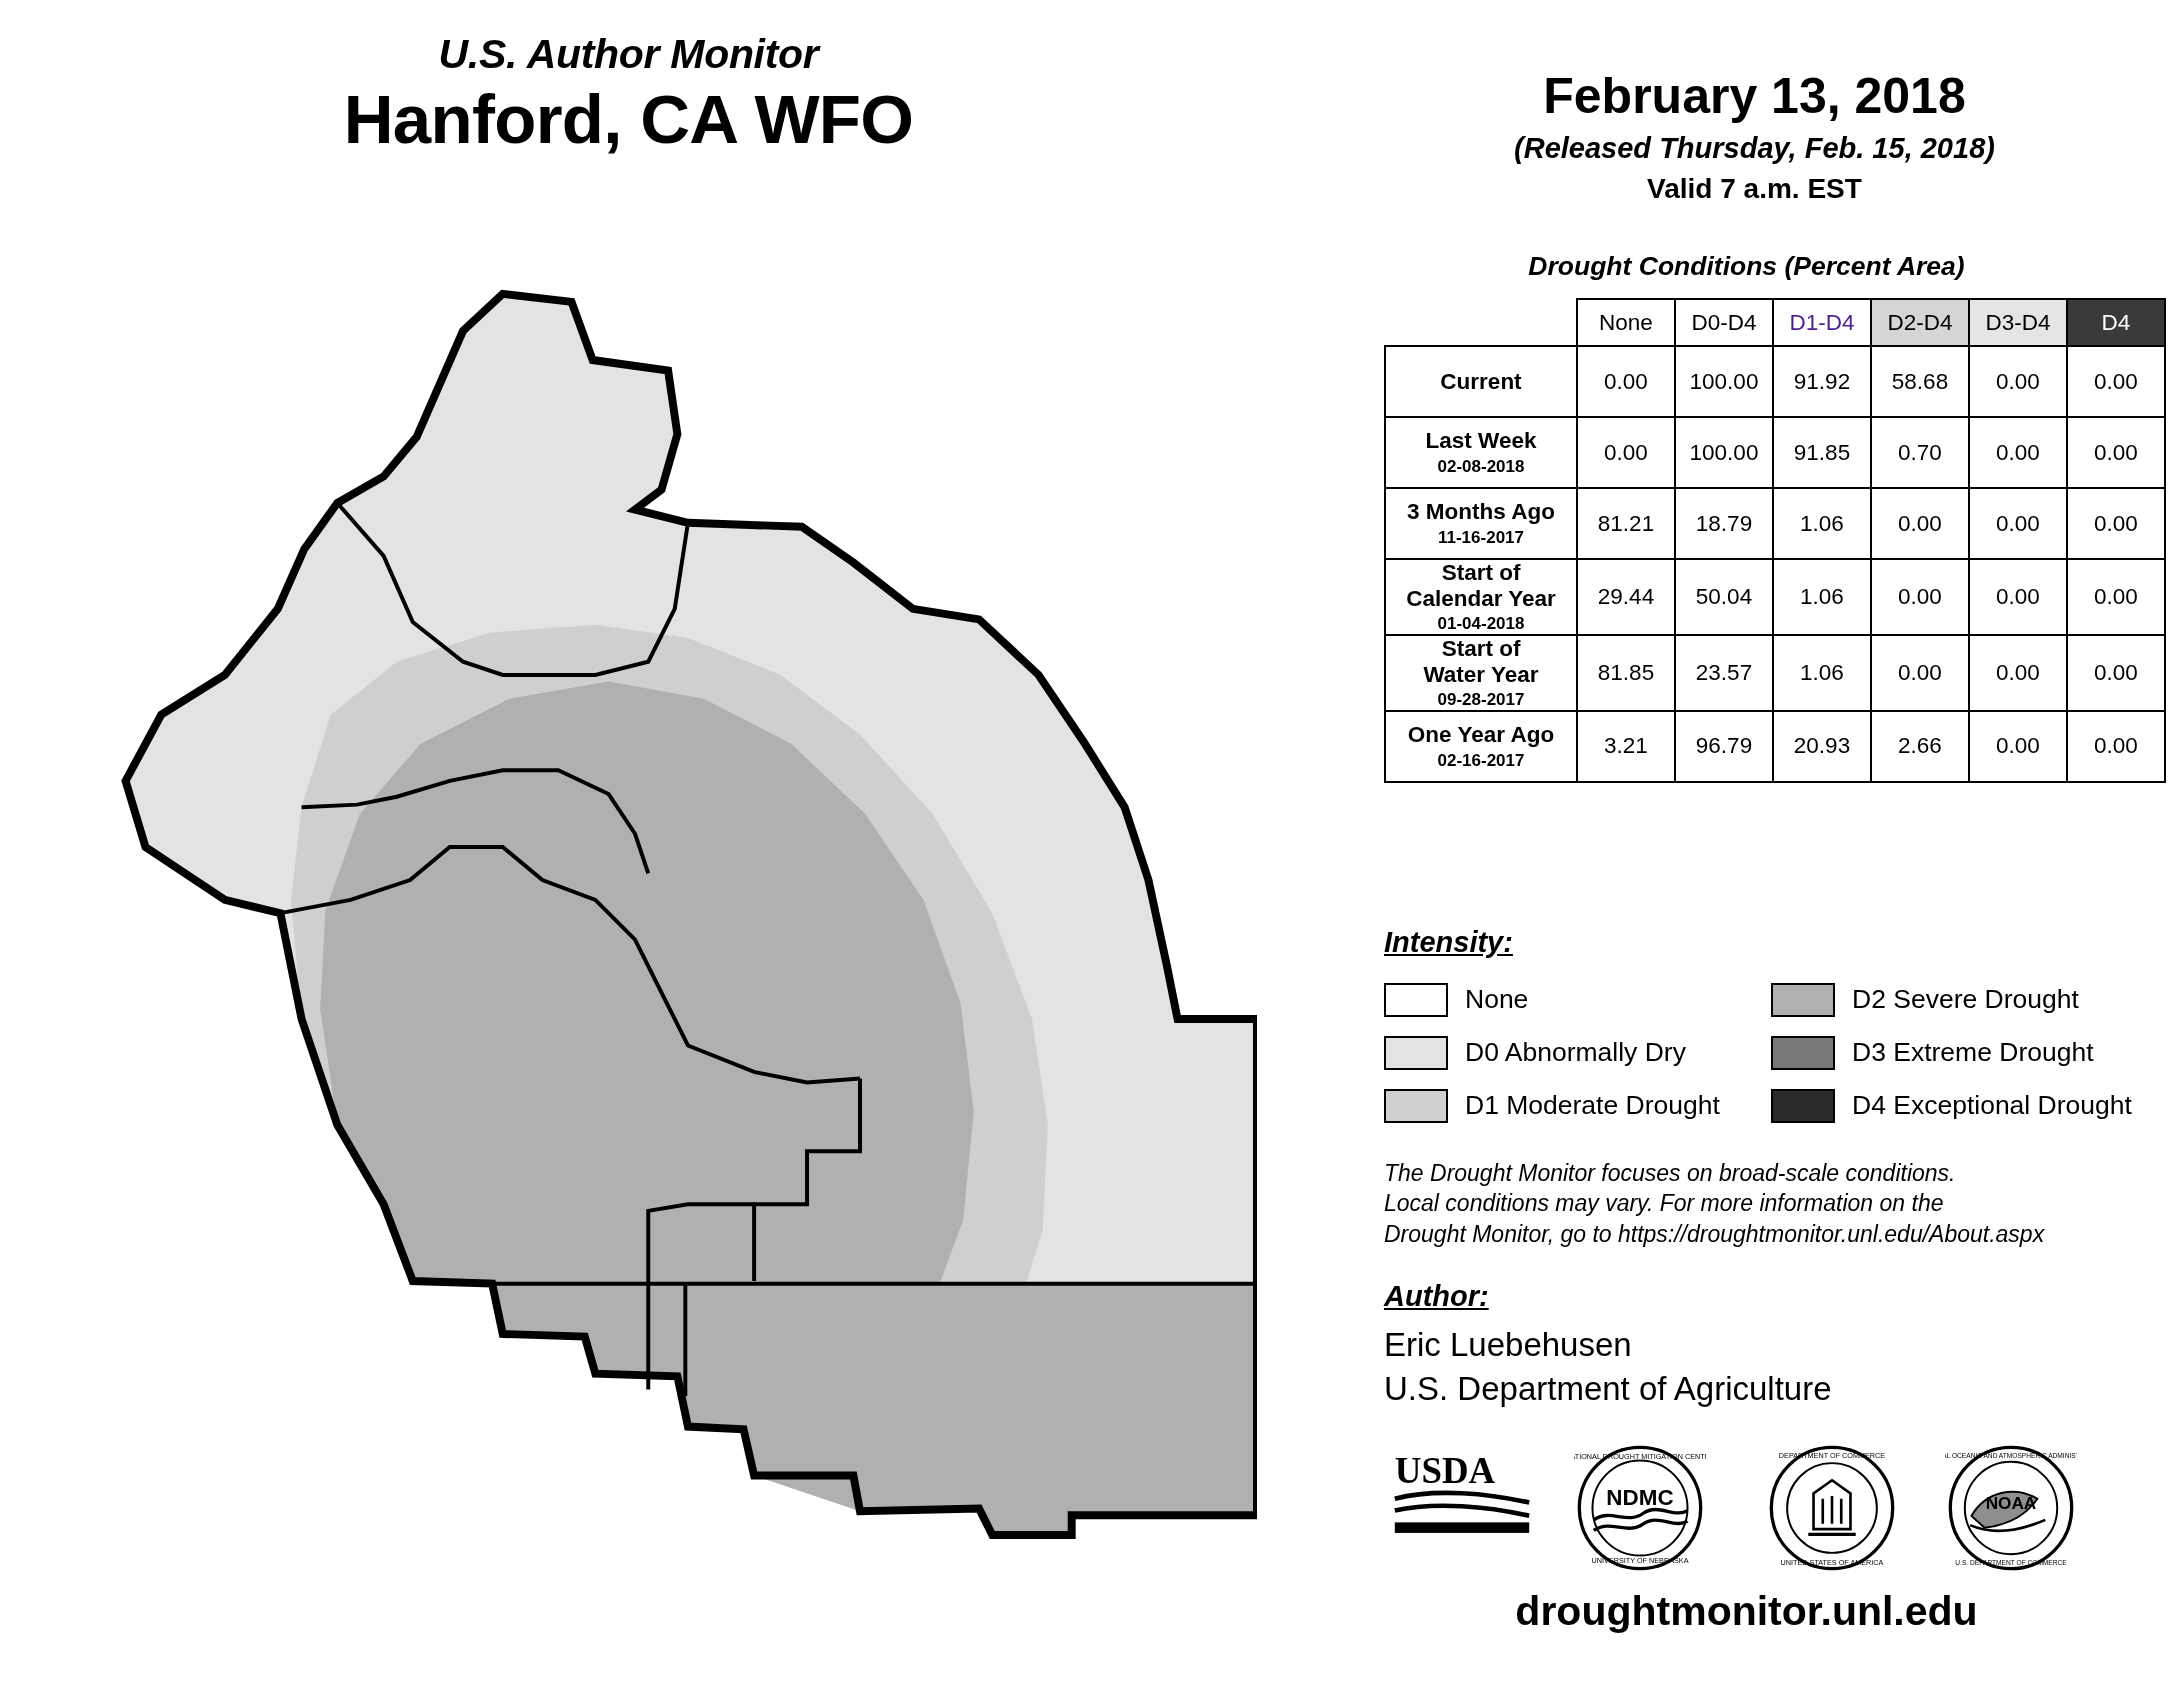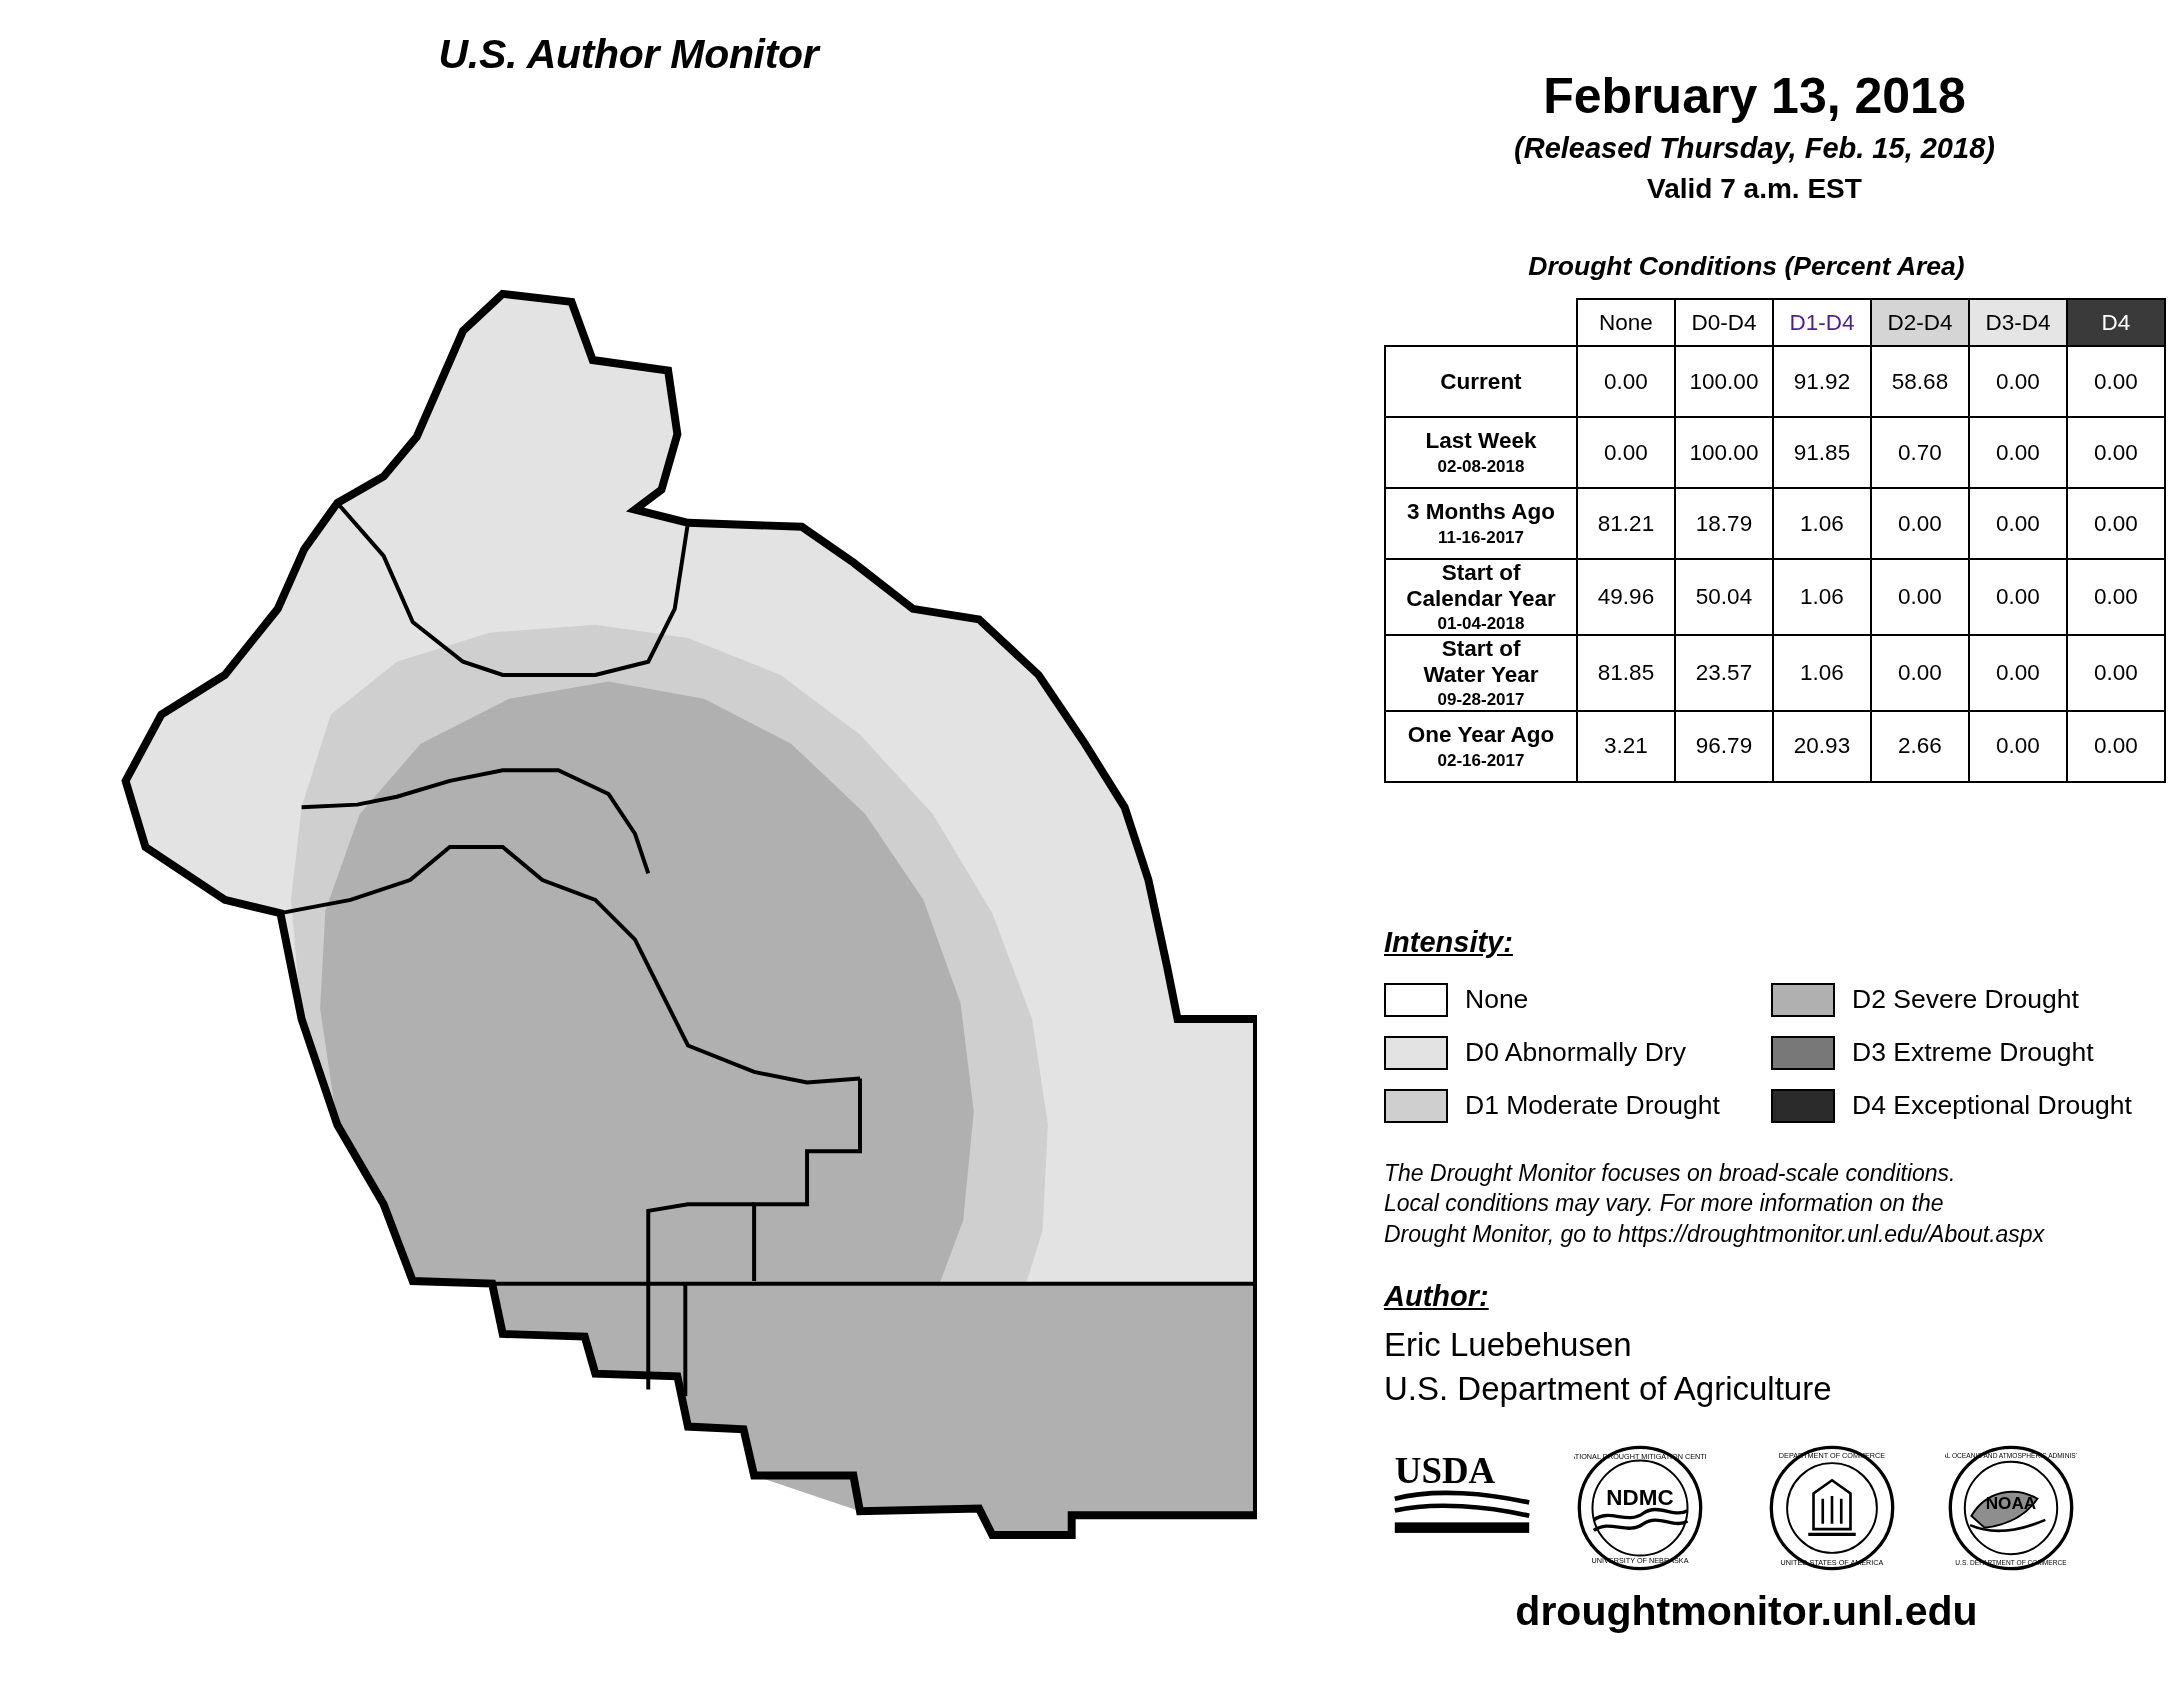--- a/index.html
+++ b/index.html
@@ -251,20 +251,21 @@
 </style>
 </head>
 <body>
 
 <div class="page">
 
   <div class="left-panel">
 
     <div class="title-block">
       <div class="title-small">U.S. Author Monitor</div>
+      <div class="title-big">Hanford, CA WFO</div>
     </div>
 
     <div class="map-wrap">
       <svg viewBox="0 0 900 990" xmlns="http://www.w3.org/2000/svg">
 
         <g>
           <path fill="#e3e3e3" stroke="none" d="M205,170 L240,150 L265,120 L300,40 L330,12 L382,18 L398,62 L455,70
                    L462,118 L450,160 L430,175 L470,185 L556,188 L595,215 L640,250
                    L690,258 L735,300 L770,352 L800,400 L818,455 L832,520 L840,560
                    L900,560 L900,935 L760,935 L760,950 L700,950 L690,930 L600,932
@@ -381,21 +382,21 @@
           <td>0.00</td>
           <td>0.00</td>
           <td>0.00</td>
         </tr>
         <tr>
           <td class="rowlabel">
             <span style="white-space:pre-line">Start of
 Calendar Year</span>
             <span class="sub">01-04-2018</span>
           </td>
-          <td>49.96</td>
+          <td>29.44</td>
           <td>50.04</td>
           <td>1.06</td>
           <td>0.00</td>
           <td>0.00</td>
           <td>0.00</td>
         </tr>
         <tr>
           <td class="rowlabel">
             <span style="white-space:pre-line">Start of
 Water Year</span>

